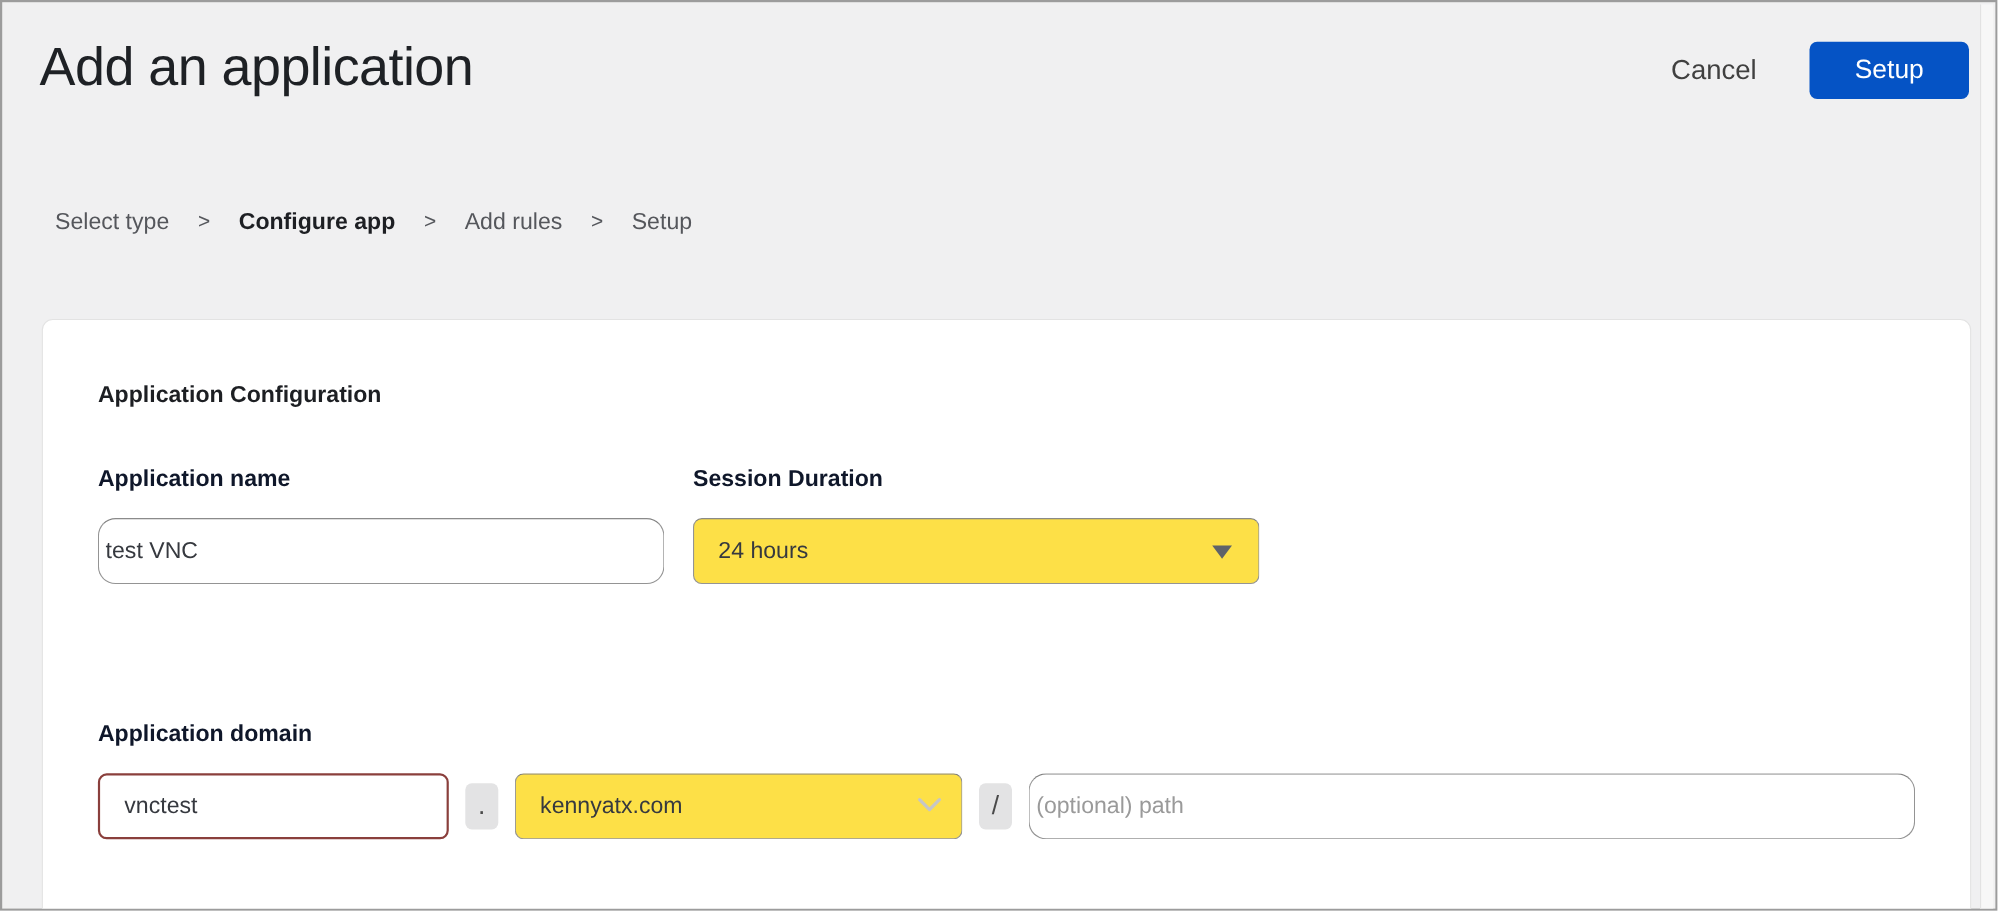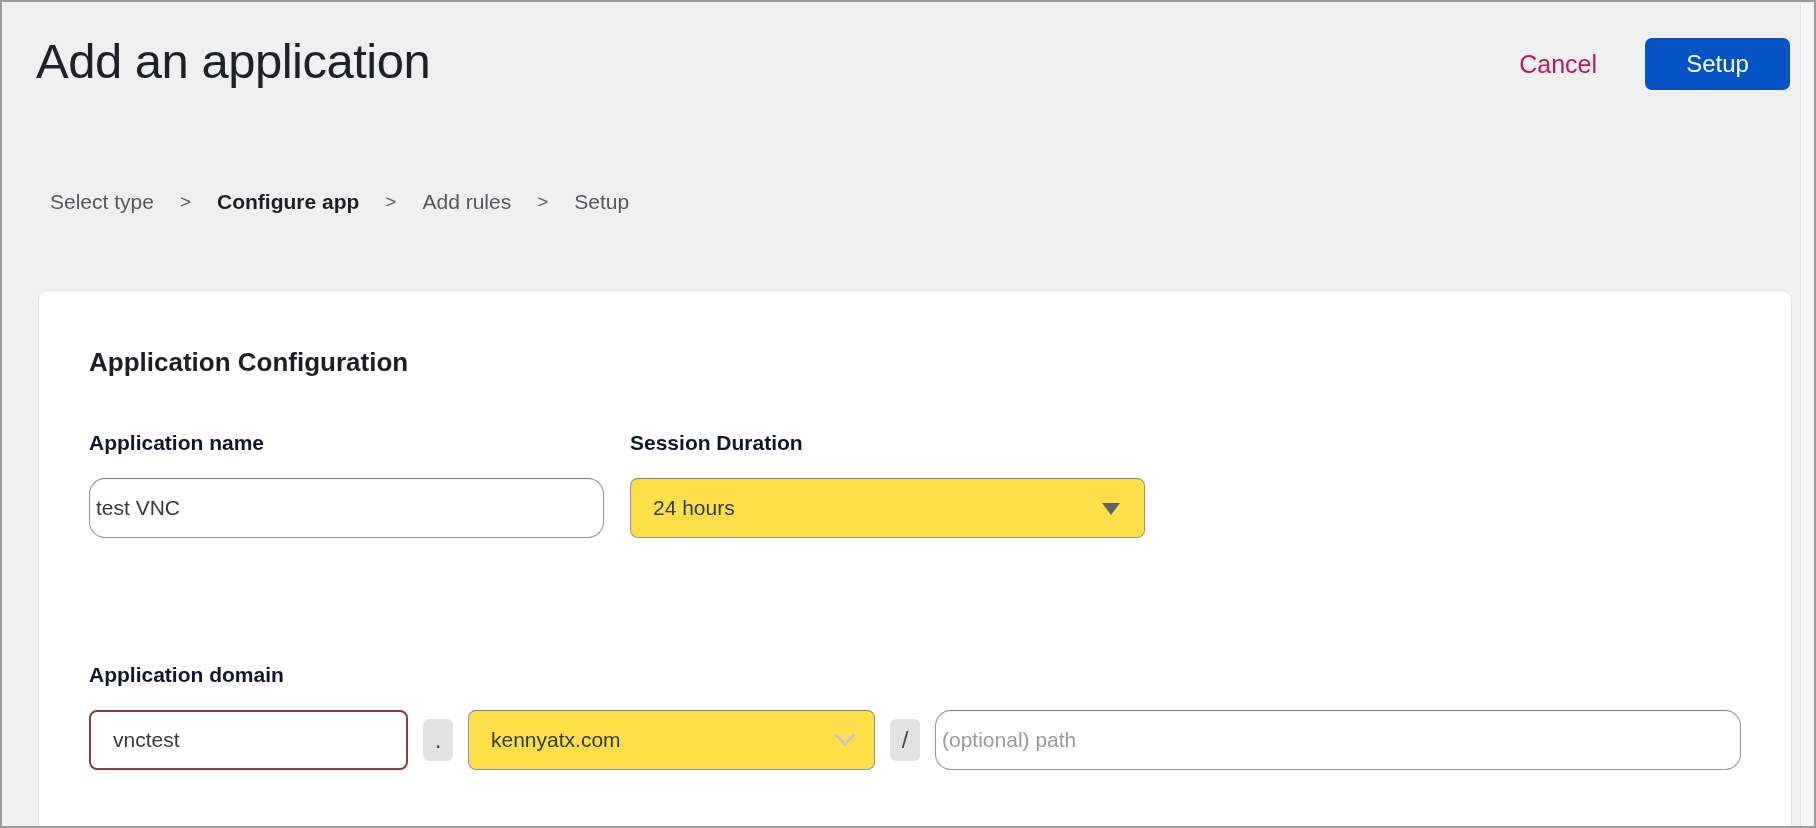--- a/index.html
+++ b/index.html
@@ -32,21 +32,21 @@
   }
   .header-actions {
     display: flex;
     align-items: center;
     gap: 48px;
     margin-top: 6px;
     margin-right: -10px;
   }
   .cancel-link {
     font-size: 25px;
-    color: #be185d;
+    color: #404040;
     cursor: pointer;
     background: none;
     border: none;
     font-family: inherit;
   }
   .next-button {
     width: 145px;
     height: 52px;
     background: #0553c5;
     color: #ffffff;
@@ -71,21 +71,21 @@
   
   .card {
     margin: 76px 22px 0 36px;
     height: 560px;
     background: #ffffff;
     border: 1px solid #e3e3e3;
     border-radius: 10px;
     padding: 56px 50px;
   }
   .card-heading {
-    font-size: 26px;
+    font-size: 21px;
     font-weight: 700;
     color: #1d1f23;
   }
   .form-row {
     display: flex;
     gap: 26px;
     margin-top: 52px;
   }
   .field { width: 515px; }
   .field-label {

